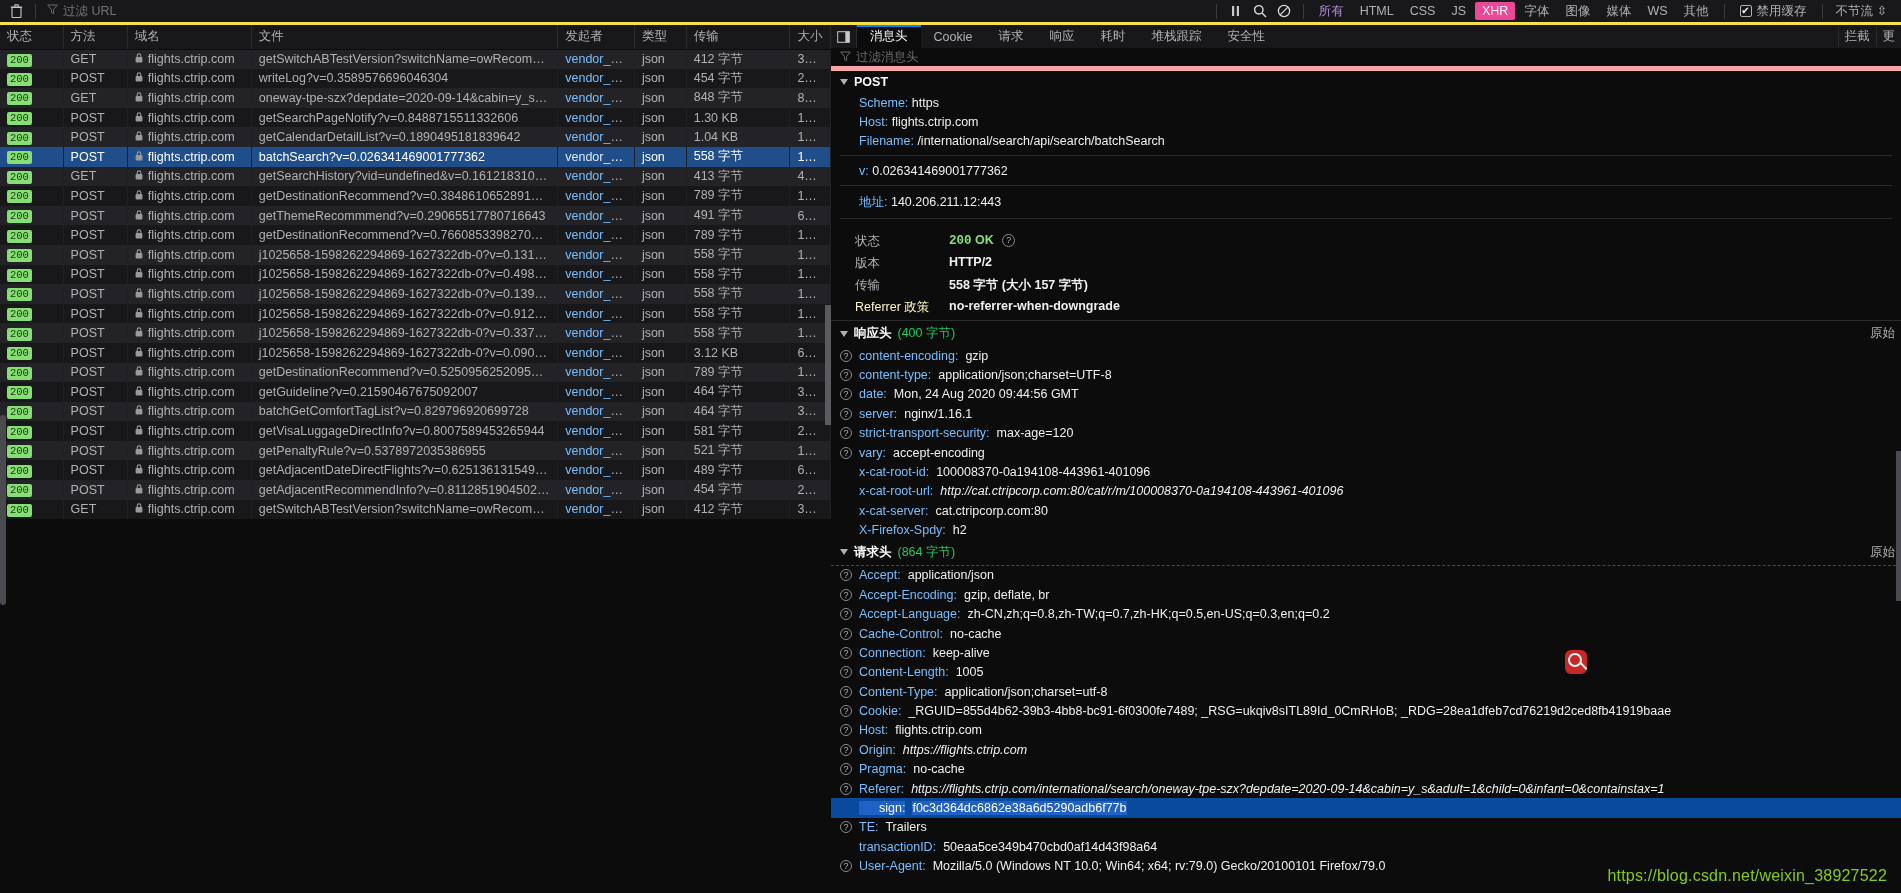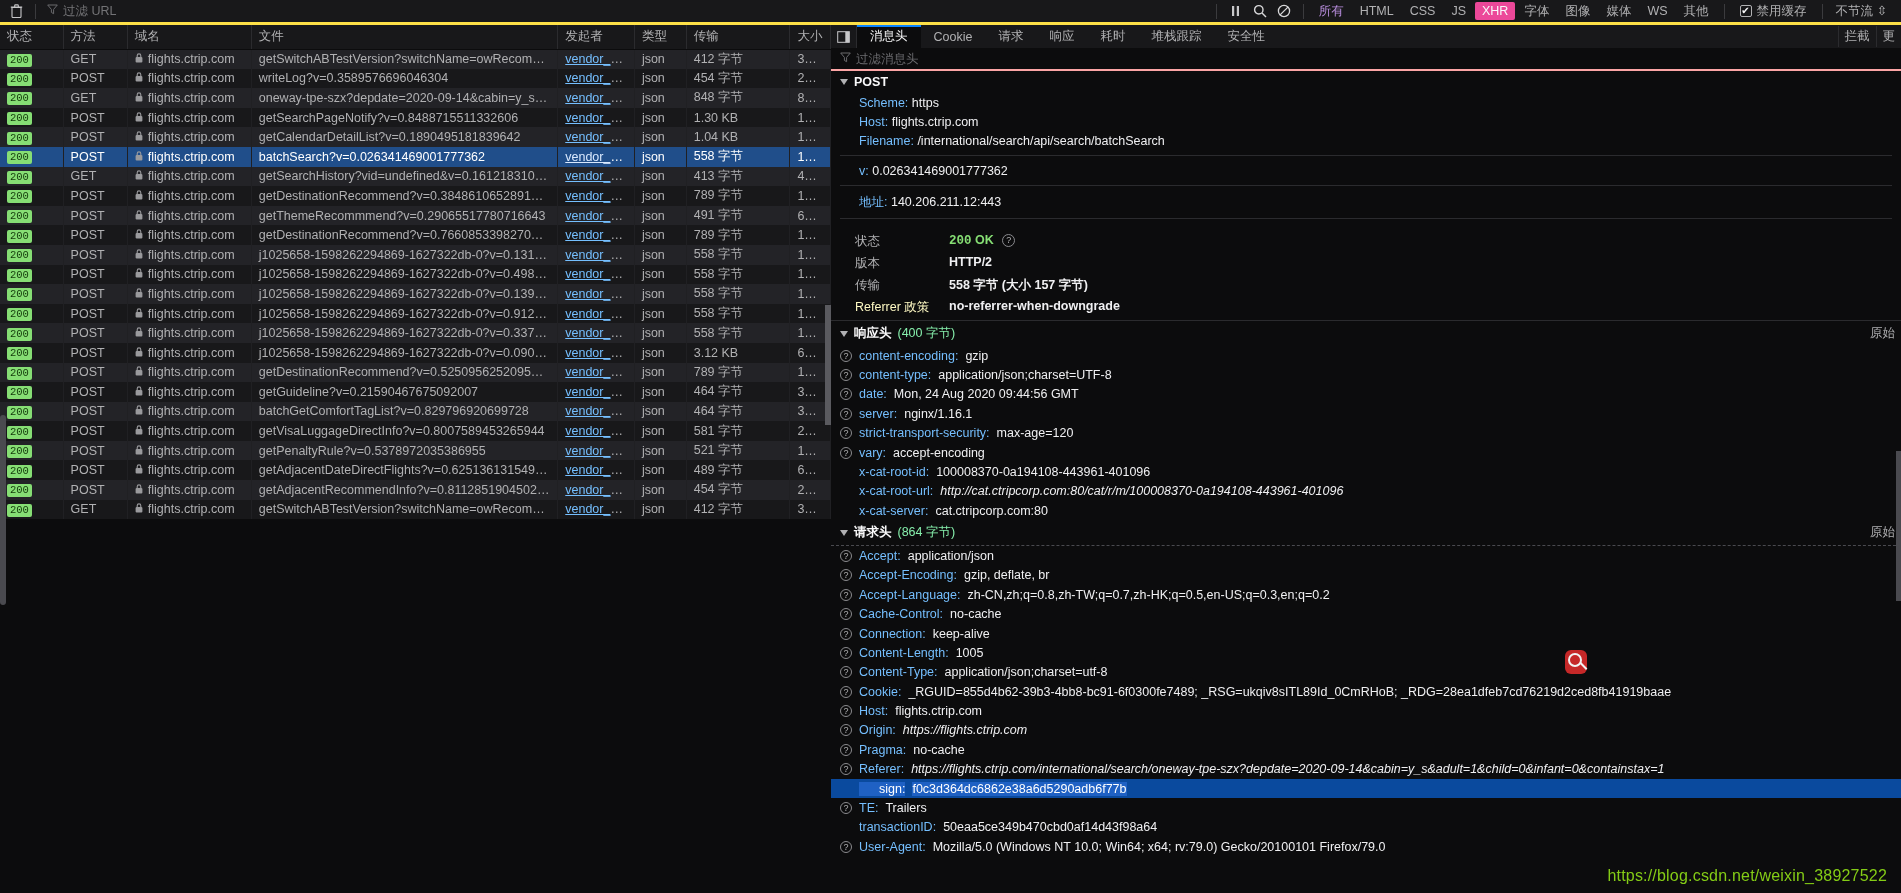--- a/index.html
+++ b/index.html
@@ -70,21 +70,21 @@
   tr.sel td { background: #204e8a !important; color: #fff; }
   tr.sel td .ini { color:#d9e9ff; }
   .st-badge {
     display: inline-block; background: #86de74; color: #12380a;
     font-family: "Liberation Mono", "DejaVu Sans Mono", monospace;
     font-size: 10.5px; line-height: 13px; padding: 0 3px; border-radius: 2px;
     min-width: 24px; text-align: center;
   }
   .dom-cell { display: flex; align-items: center; gap: 5px; }
   .lock { flex: 0 0 auto; }
-  .ini { color: #75bfff; text-decoration: underline; text-decoration-style: solid; }
+  .ini { color: #75bfff; text-decoration-style: solid; }
   .type-json { color: #b1b1b3; }
   .col-status { width: 56px; }
   .col-method { width: 57px; }
   .col-domain { width: 110px; }
   .col-file   { width: 272px; }
   .col-init   { width: 68px; }
   .col-type   { width: 46px; }
   .col-trans  { width: 92px; }
   .col-size   { width: 36px; }
 
@@ -111,30 +111,30 @@
   .det-tab.active::before {
     content: ""; position: absolute; left: 0; right: 0; top: 0; height: 2px; background: #0a84ff;
   }
   .det-right-chip {
     margin-left: auto; display: flex; align-items: center; 
   }
   .det-right-chip .chip2 { font-size: 12.5px; color: #b1b1b3; padding: 2px 6px; border-left: 1px solid #2b2b2e;}
   .det-filter {
     height: 22px; min-height: 22px; background: #0c0c0d; display: flex; align-items: center;
     gap: 5px; padding-left: 9px; color: #6a6a6d; font-size: 12.5px;
-    border-bottom: 2px solid #fca5a5;
+    border-bottom: 5px solid #fca5a5;
   }
   .det-body { flex: 1; overflow: hidden; font-size: 12.5px; position: relative; }
 
   .grp-head {
     display: flex; align-items: center; gap: 6px;
     color: #f9f9fa; font-weight: bold; padding: 4px 0 4px 9px; font-size: 12.5px;
     position: relative;
   }
-  .grp-head .cnt { color: #86efac; font-weight: normal; }
+  .grp-head .cnt { color: #22c55e; font-weight: normal; }
   .grp-head .raw {
     margin-left: auto; font-weight: normal; color: #b1b1b3; font-size: 12.5px;
     padding-right: 6px;
   }
   .tri { width: 0; height: 0; border-left: 4.5px solid transparent; border-right: 4.5px solid transparent; border-top: 6px solid #b1b1b3; }
 
   .kv { padding: 2.5px 0 2.5px 28px; color: #75bfff; white-space: nowrap; }
   .kv .k { color: #75bfff; }
   .kv .v { color: #f0f0f2; }
 
@@ -869,20 +869,25 @@
               <div class="hdr-row">
                 <span class="qmark blank"></span>
                 <span class="k">x-cat-root-url:</span>
                 <span class="v ital">http://cat.ctripcorp.com:80/cat/r/m/100008370-0a194108-443961-401096</span>
               </div>
               <div class="hdr-row">
                 <span class="qmark blank"></span>
                 <span class="k">x-cat-server:</span>
                 <span class="v">cat.ctripcorp.com:80</span>
               </div>
+              <div class="hdr-row">
+                <span class="qmark blank"></span>
+                <span class="k">X-Firefox-Spdy:</span>
+                <span class="v">h2</span>
+              </div>
             </div>
         </div>
 
         <div>
           <div class="grp-head">
             <span class="tri"></span>
             <span>请求头</span>
             <span class="cnt">(864 字节)</span>
             <span class="raw">原始</span>
           </div>

